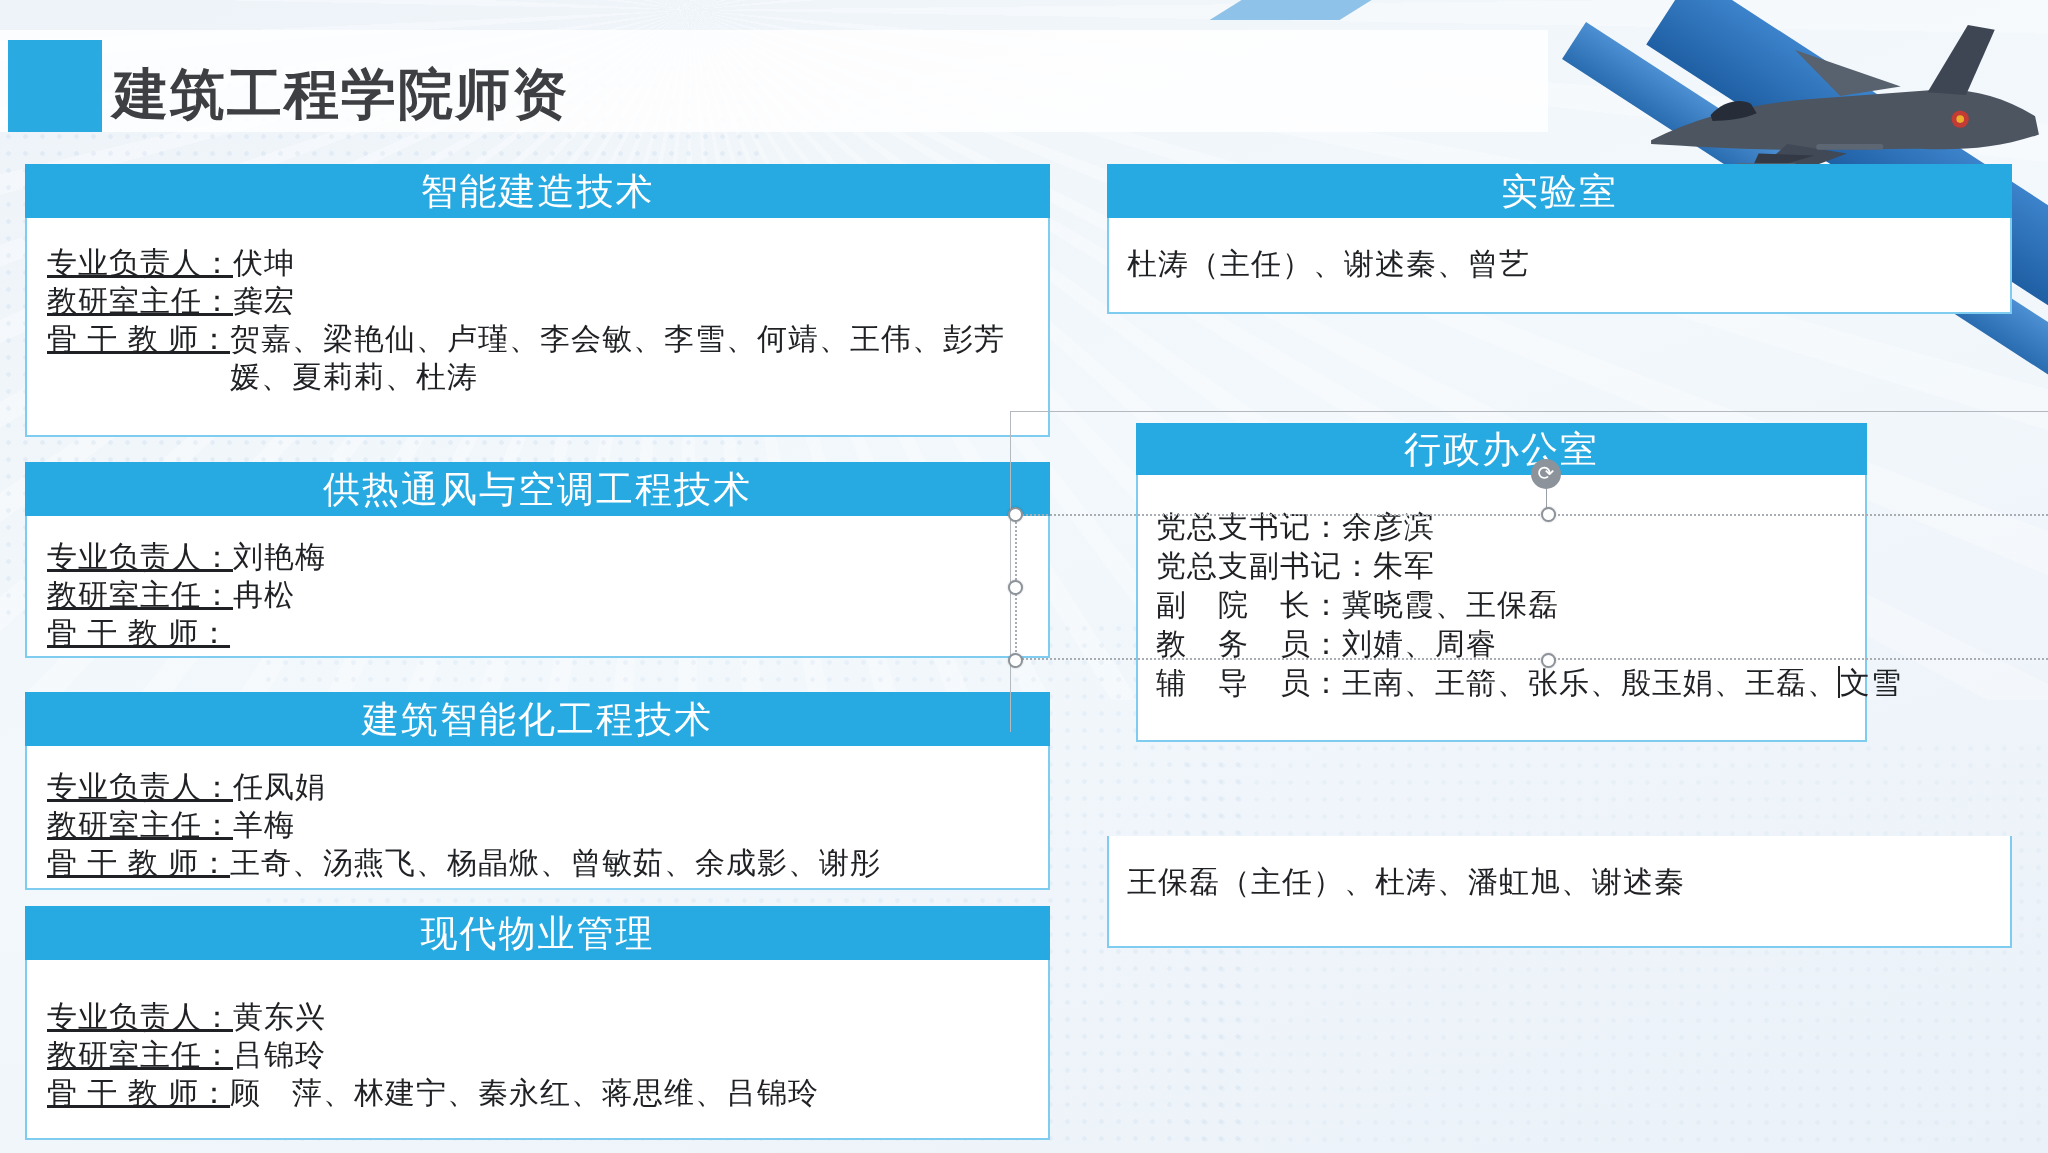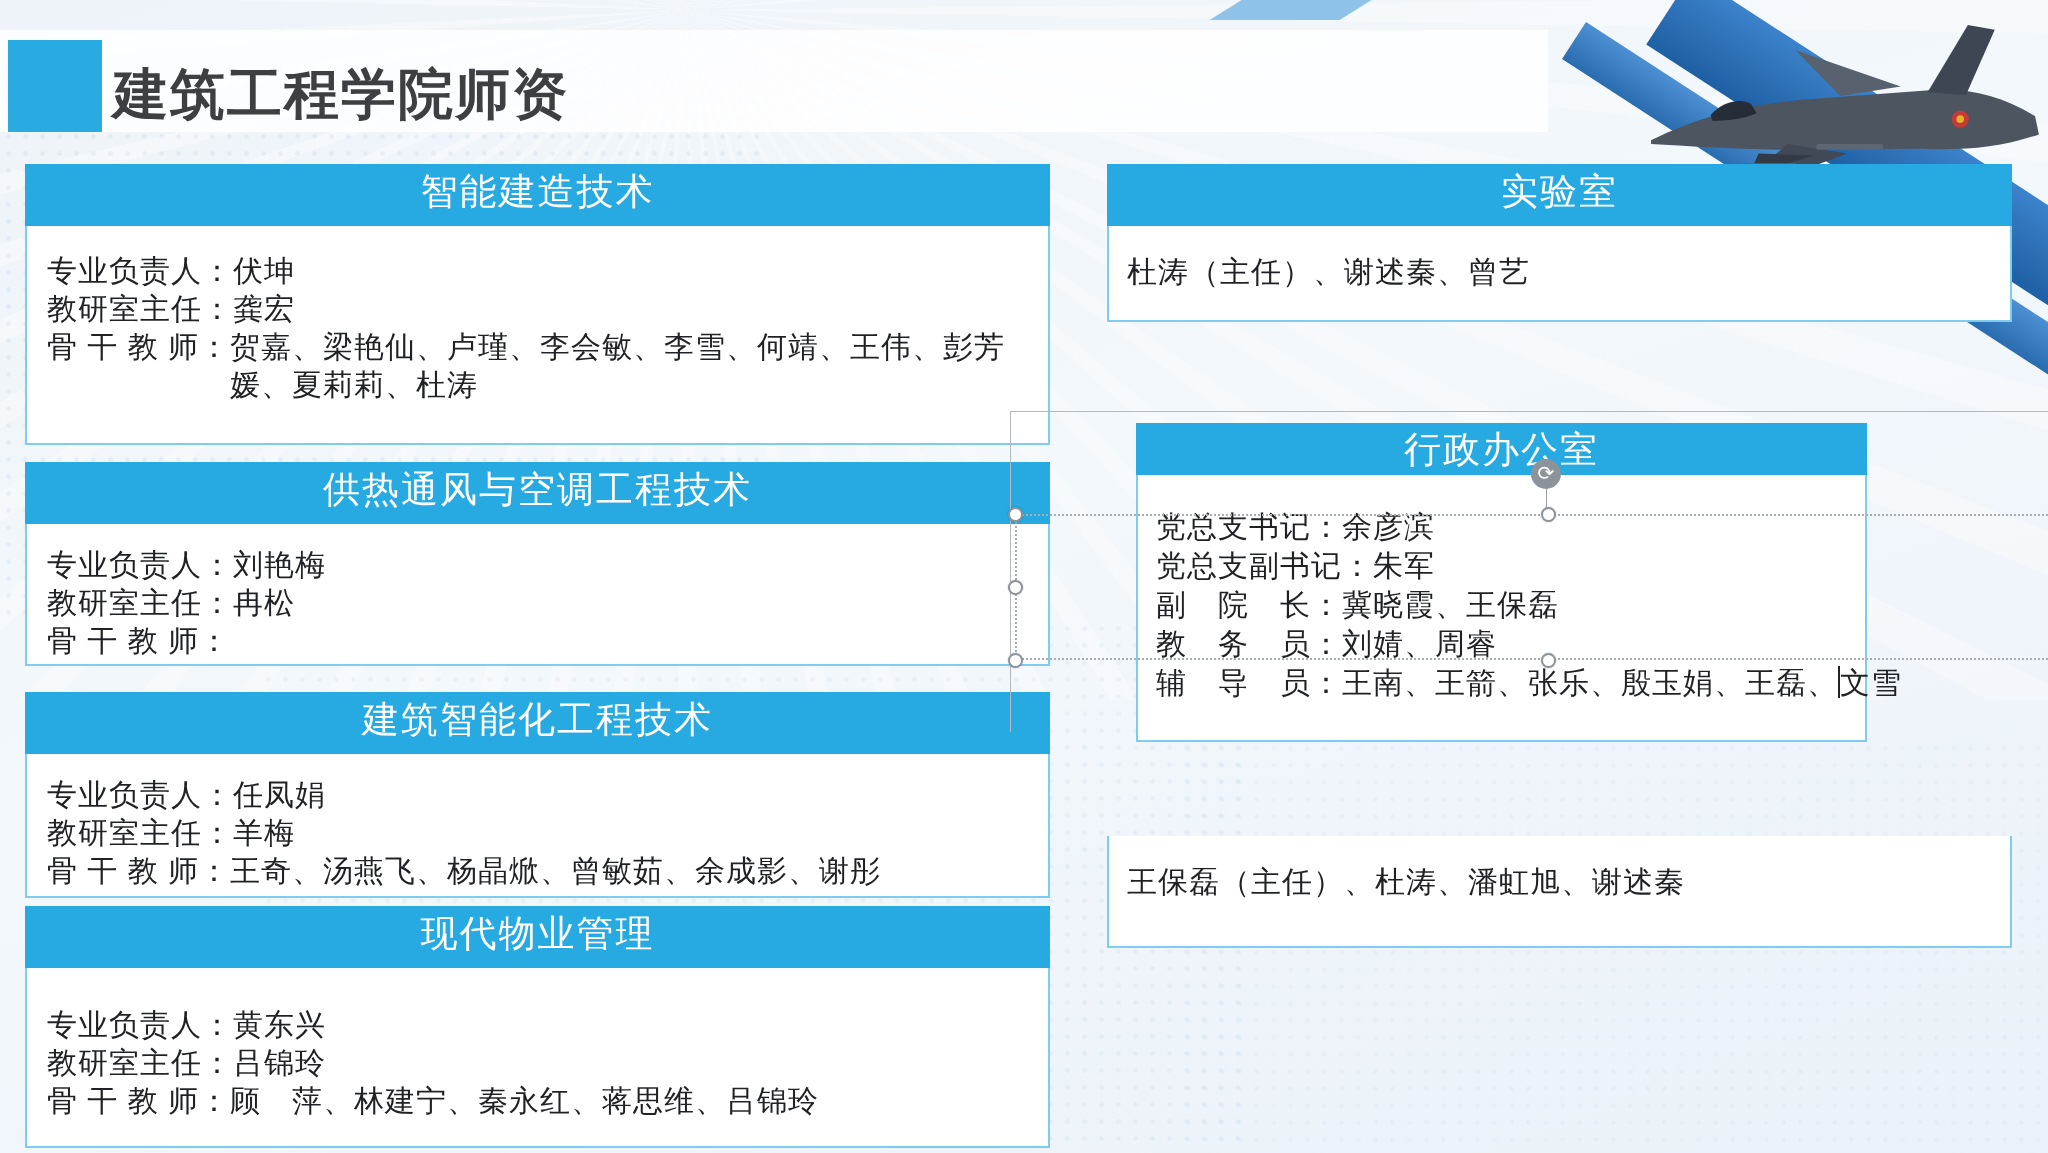--- a/index.html
+++ b/index.html
@@ -14,26 +14,26 @@
     background-image:radial-gradient(rgba(125,165,205,.20) 2px,transparent 2.6px);
     background-size:17px 17px;}
   .title-band{position:absolute;left:0;top:30px;width:1548px;height:102px;background:rgba(255,255,255,.82);}
 
   
   .accent-square{position:absolute;left:8px;top:40px;width:94px;height:92px;background:#29abe2;}
   .page-title{position:absolute;left:113px;top:58px;font-size:55px;font-weight:700;color:#3d3f42;letter-spacing:2px;}
 
   
   .ibox{position:absolute;}
-  .ibox .hd{height:62px;line-height:56px;background:#27aae1;color:#ffffff;text-align:center;
+  .ibox .hd{height:54px;line-height:56px;background:#27aae1;color:#ffffff;text-align:center;
     font-size:37px;letter-spacing:2px;}
   .ibox .bd{background:#ffffff;border:2px solid #7ecdf0;border-top:none;box-sizing:border-box;
     font-size:30px;color:#1f2124;letter-spacing:1px;}
   .lrow{display:flex;align-items:flex-start;line-height:38px;}
-  .lrow .lab{white-space:pre;flex:0 0 auto;}
+  .lrow .lab{white-space:pre;flex:0 0 auto;text-decoration:underline;}
   .lrow .val{flex:1 1 auto;}
   .rline{line-height:39px;white-space:pre;}
 
   
   .sel-outer{position:absolute;left:1010px;top:411px;width:1060px;height:320px;
     border-top:1px solid #b3b9bf;border-left:1px solid #b3b9bf;pointer-events:none;}
   .sel-dashed{position:absolute;left:1015px;top:514px;width:1056px;height:146px;
     border:2px dotted #a7adb3;box-sizing:border-box;}
   .handle{position:absolute;width:15px;height:15px;border-radius:50%;background:#ffffff;
     border:2px solid #8d939a;box-sizing:border-box;box-shadow:0 0 2px rgba(0,0,0,.25);}

